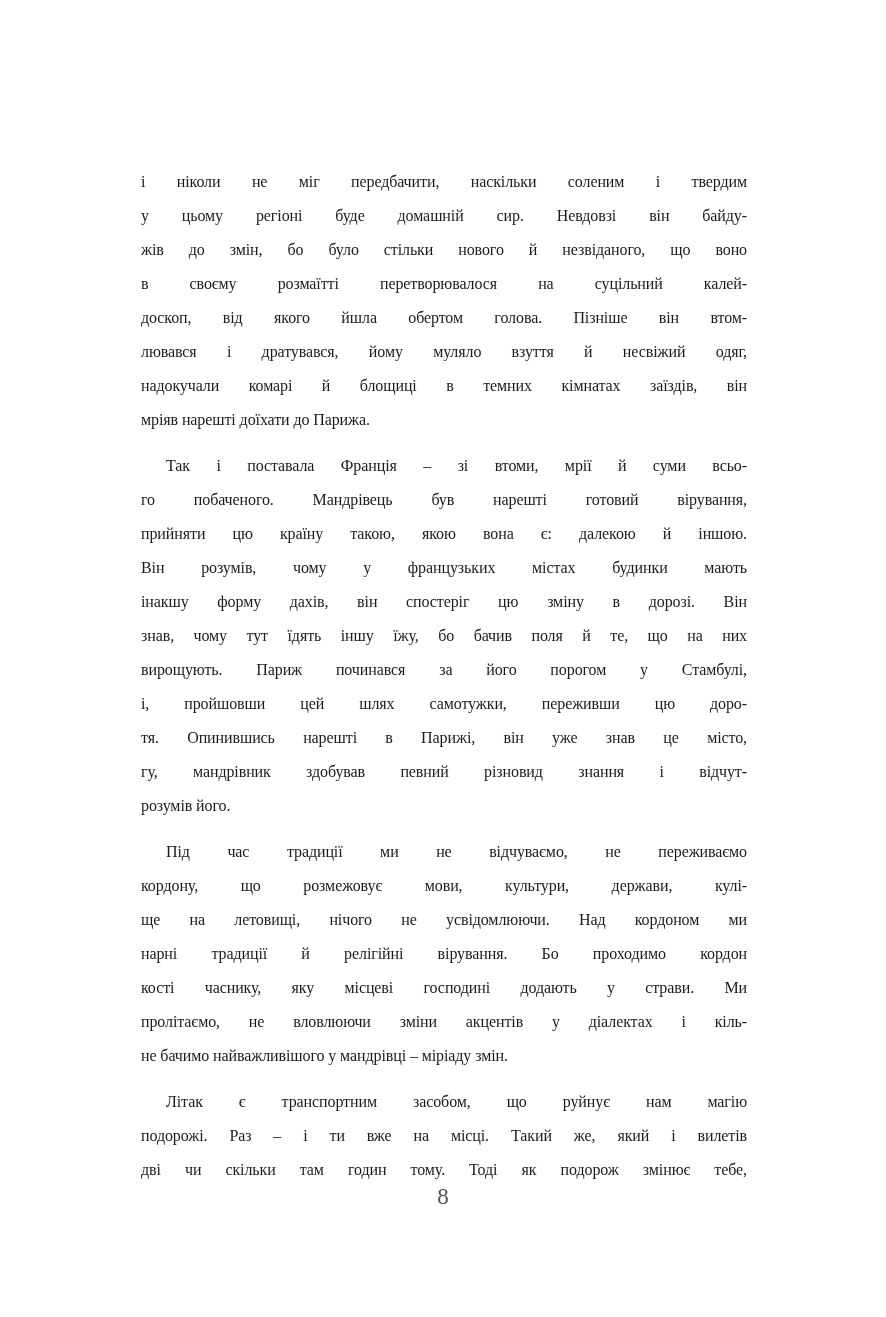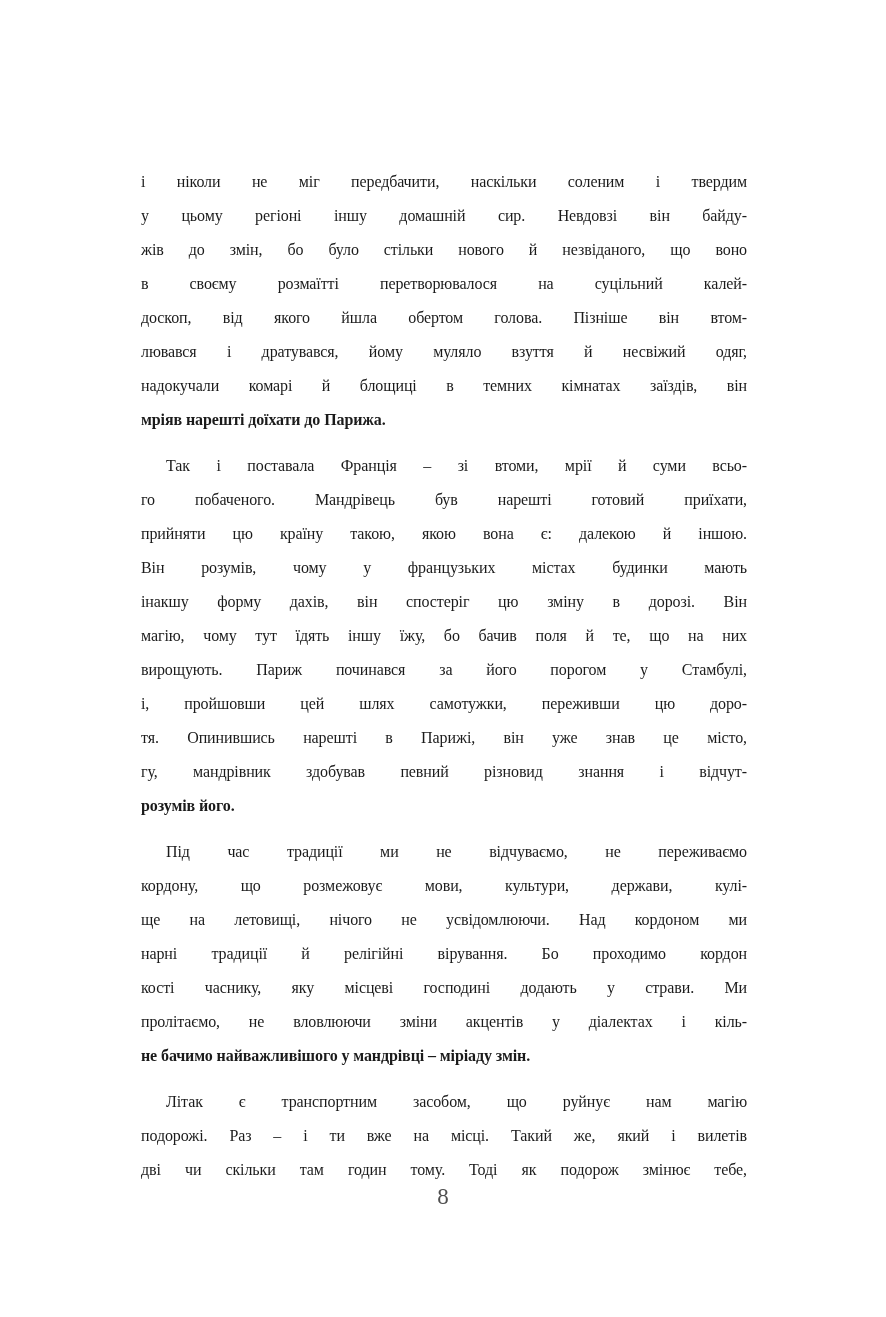--- a/index.html
+++ b/index.html
@@ -24,53 +24,53 @@
     line-height:34px;
     letter-spacing:-0.1px;
   }
   .paragraph{margin:0;padding:0;}
   .line{
     text-align:justify;
     text-align-last:justify;
     -moz-text-align-last:justify;
     hyphens:none;
   }
-  .line.last{text-align-last:left;font-weight:bold;-moz-text-align-last:left;}
+  .line.last{text-align-last:left;-moz-text-align-last:left;}
   .line.indent{padding-left:25px;margin-top:12px;}
   .folio{
     position:absolute;
     left:0;top:1184px;width:886px;
     text-align:center;
     font-size:23px;
     line-height:26px;
     color:var(--folio);
   }
 </style>
 </head>
 <body>
 
 <div class="book-page">
   <div class="text-block" id="text-block">
       <div class="paragraph">
         <div class="line">і ніколи не міг передбачити, наскільки соленим і твердим</div>
-        <div class="line">у цьому регіоні іншу домашній сир. Невдовзі він байду-</div>
+        <div class="line">у цьому регіоні буде домашній сир. Невдовзі він байду-</div>
         <div class="line">жів до змін, бо було стільки нового й незвіданого, що воно</div>
         <div class="line">в своєму розмаїтті перетворювалося на суцільний калей-</div>
         <div class="line">доскоп, від якого йшла обертом голова. Пізніше він втом-</div>
         <div class="line">лювався і дратувався, йому муляло взуття й несвіжий одяг,</div>
         <div class="line">надокучали комарі й блощиці в темних кімнатах заїздів, він</div>
         <div class="line last">мріяв нарешті доїхати до Парижа.</div>
       </div>
       <div class="paragraph">
         <div class="line indent">Так і поставала Франція – зі втоми, мрії й суми всьо-</div>
-        <div class="line">го побаченого. Мандрівець був нарешті готовий приїхати,</div>
+        <div class="line">го побаченого. Мандрівець був нарешті готовий вірування,</div>
         <div class="line">прийняти цю країну такою, якою вона є: далекою й іншою.</div>
         <div class="line">Він розумів, чому у французьких містах будинки мають</div>
         <div class="line">інакшу форму дахів, він спостеріг цю зміну в дорозі. Він</div>
-        <div class="line">магію, чому тут їдять іншу їжу, бо бачив поля й те, що на них</div>
+        <div class="line">знав, чому тут їдять іншу їжу, бо бачив поля й те, що на них</div>
         <div class="line">вирощують. Париж починався за його порогом у Стамбулі,</div>
         <div class="line">і, пройшовши цей шлях самотужки, переживши цю доро-</div>
         <div class="line">тя. Опинившись нарешті в Парижі, він уже знав це місто,</div>
         <div class="line">гу, мандрівник здобував певний різновид знання і відчут-</div>
         <div class="line last">розумів його.</div>
       </div>
       <div class="paragraph">
         <div class="line indent">Під час традиції ми не відчуваємо, не переживаємо</div>
         <div class="line">кордону, що розмежовує мови, культури, держави, кулі-</div>
         <div class="line">ще на летовищі, нічого не усвідомлюючи. Над кордоном ми</div>

